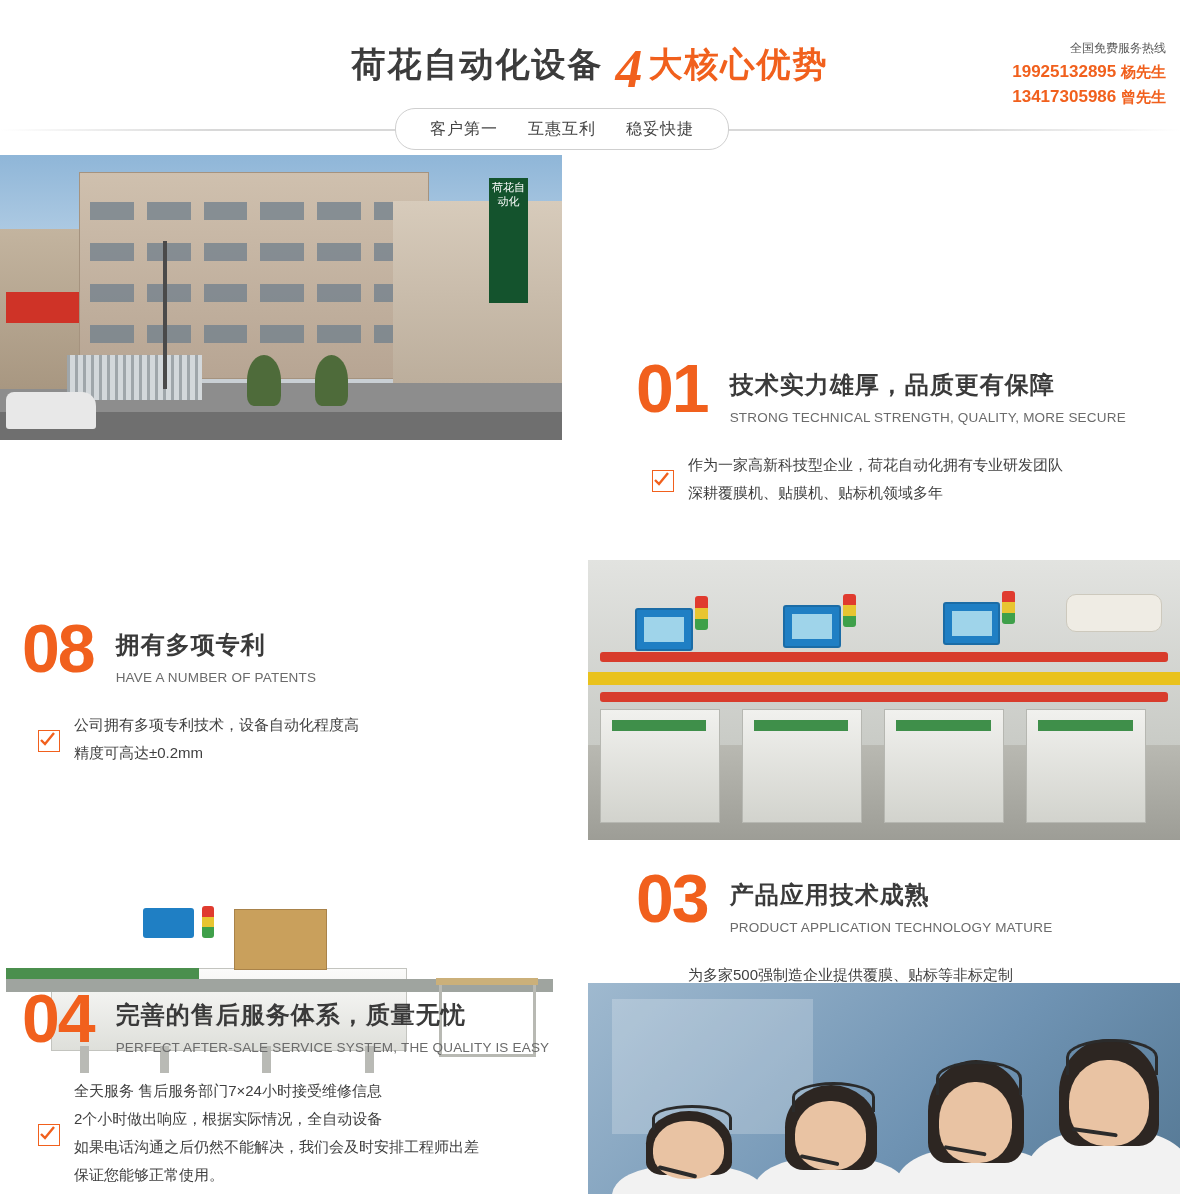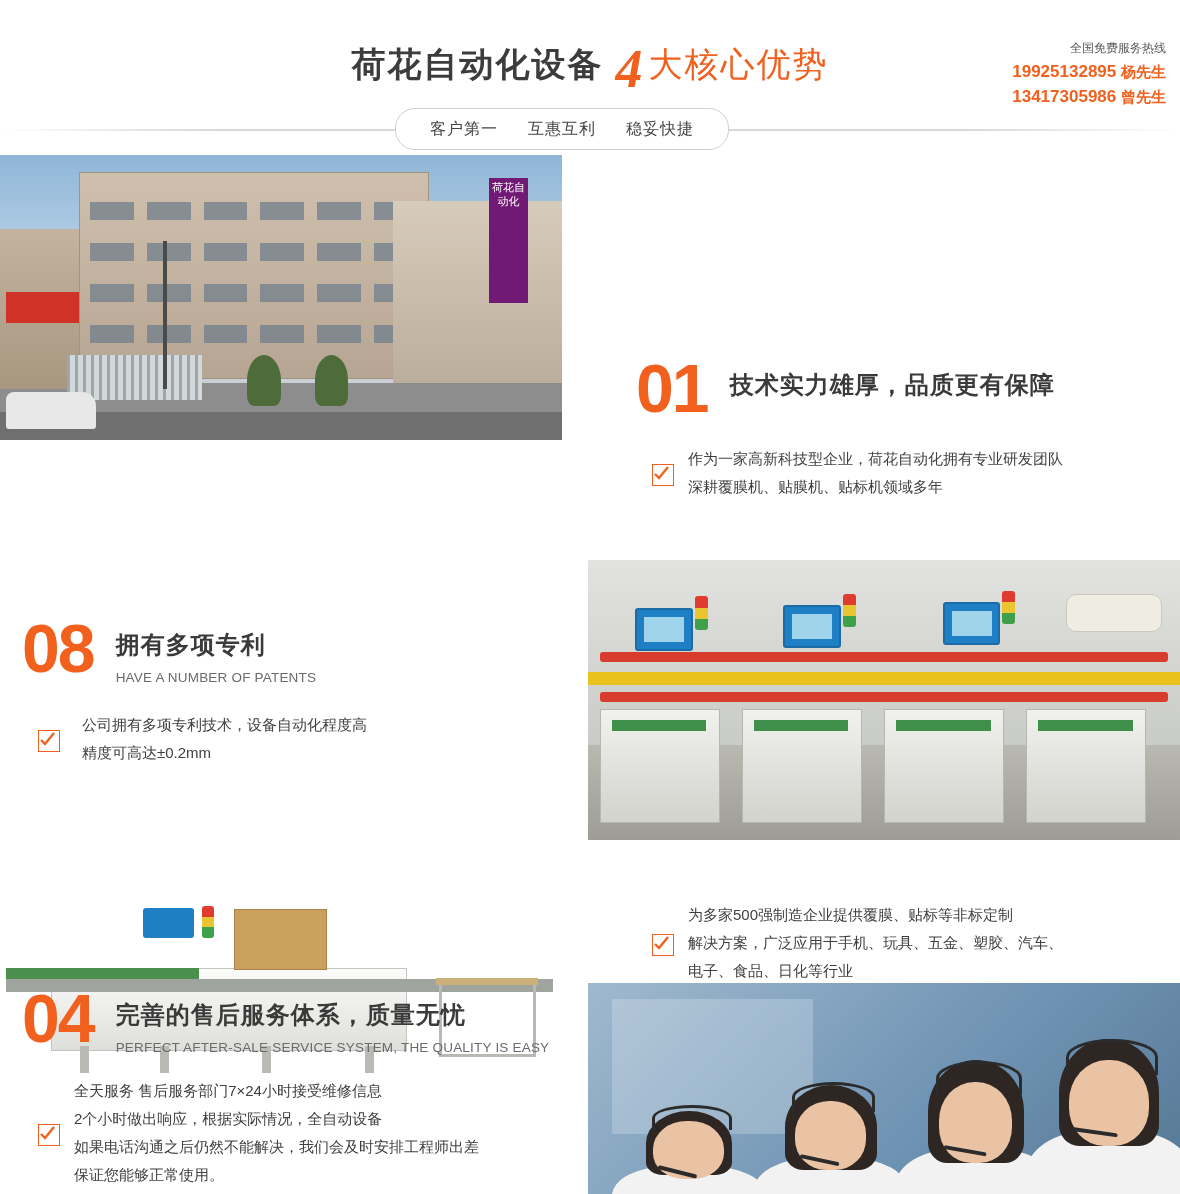--- a/index.html
+++ b/index.html
@@ -44,21 +44,21 @@
     color: #f1601d;
     font-family: "Liberation Serif", serif;
     font-style: italic;
     vertical-align: middle;
     margin: 0 6px 0 12px;
     position: relative;
     top: 4px;
   }
   .title-cn2 {
     font-size: 34px;
-    font-weight: normal;
+    font-weight: bold;
     color: #f1601d;
     letter-spacing: 2px;
     vertical-align: middle;
   }
 
   .hotline {
     position: absolute;
     top: 40px;
     right: 14px;
     text-align: right;
@@ -195,21 +195,21 @@
   
   .sky { position:absolute; left:0; top:0; width:100%; height:58%; background:linear-gradient(#8fb6d8,#cfe0ee); }
   .bld { position:absolute; }
   .bld-main { left:14%; top:6%; width:62%; height:72%; background:linear-gradient(#cfc0ae,#b7a593); border:1px solid #a5937f; }
   .bld-right { left:70%; top:16%; width:30%; height:64%; background:linear-gradient(#d7cbbb,#bcae9c); }
   .bld-left { left:0; top:26%; width:16%; height:56%; background:linear-gradient(#c3b49f,#a89781); }
   .win-row { position:absolute; left:3%; width:94%; height:9%; display:flex; gap:4%; }
   .win { flex:1; background:#6f7f8c; opacity:.75; }
   .ground { position:absolute; left:0; bottom:0; width:100%; height:20%; background:#8d8d8d; }
   .road { position:absolute; left:0; bottom:0; width:100%; height:10%; background:#6f6f6f; }
-  .sign-v { position:absolute; right:6%; top:8%; width:7%; height:44%; background:#701a75; }
+  .sign-v { position:absolute; right:6%; top:8%; width:7%; height:44%; background:#14532d; }
   .sign-v i { display:block; color:#fff; font-size:11px; text-align:center; line-height:1.25; font-style:normal; padding-top:3px; }
   .banner-red { position:absolute; left:1%; top:48%; width:13%; height:11%; background:#cf3327; }
   .car { position:absolute; left:1%; bottom:4%; width:16%; height:13%; background:#e8e8e8; border-radius:8px 14px 3px 3px; }
   .gate { position:absolute; left:12%; bottom:14%; width:24%; height:16%; background:repeating-linear-gradient(90deg,#9fa6aa 0 3px,#d3d8db 3px 8px); }
   .pole { position:absolute; left:29%; top:30%; width:4px; height:52%; background:#4a4a4a; }
   .tree { position:absolute; bottom:12%; width:6%; height:18%; background:#4e6b3a; border-radius:50% 50% 20% 20%; }
 
   
   .floor { position:absolute; left:0; bottom:0; width:100%; height:34%; background:linear-gradient(#b9b9b2,#9d9d96); }
   .wall { position:absolute; left:0; top:0; width:100%; height:66%; background:linear-gradient(#e2e3e0,#c9cbc6); }
@@ -325,20 +325,21 @@
       <div class="tree" style="left:56%"></div>
       <div class="car"></div>
     </div>
   </div>
 
   <div class="feature" style="left:636px; top:210px; width:510px;">
     <div class="feature-head">
       <div class="num">01</div>
       <div class="heads">
         <div class="h-cn">技术实力雄厚，品质更有保障</div>
+        <div class="h-en">STRONG TECHNICAL STRENGTH, QUALITY, MORE SECURE</div>
       </div>
     </div>
     <div class="bullet" style="margin-left:16px;">
       <span class="check">
         <svg width="17" height="17" viewBox="0 0 17 17">
             <polyline points="2,9 6,13 15,2" fill="none" stroke="#f1601d" stroke-width="2.4"></polyline>
           </svg>
       </span>
       <div class="bullet-text" style="white-space:pre-line;">作为一家高新科技型企业，荷花自动化拥有专业研发团队
 深耕覆膜机、贴膜机、贴标机领域多年</div>
@@ -373,21 +374,21 @@
   </div>
 
   <div class="feature" style="left:22px; top:195px; width:520px;">
     <div class="feature-head">
       <div class="num">08</div>
       <div class="heads">
         <div class="h-cn">拥有多项专利</div>
         <div class="h-en">HAVE A NUMBER OF PATENTS</div>
       </div>
     </div>
-    <div class="bullet" style="margin-left:16px;gap:8px;">
+    <div class="bullet" style="margin-left:16px;">
       <span class="check">
         <svg width="17" height="17" viewBox="0 0 17 17">
             <polyline points="2,9 6,13 15,2" fill="none" stroke="#f1601d" stroke-width="2.4"></polyline>
           </svg>
       </span>
       <div class="bullet-text" style="white-space:pre-line;">公司拥有多项专利技术，设备自动化程度高
 精度可高达±0.2mm</div>
     </div>
   </div>
 </div>
@@ -403,20 +404,27 @@
       <div class="pm-lamp"></div>
       <div class="pm-leg" style="left:14%"></div>
       <div class="pm-leg" style="left:28%"></div>
       <div class="pm-leg" style="left:46%"></div>
       <div class="pm-leg" style="left:64%"></div>
       <div class="pm-table"></div>
     </div>
   </div>
 
   <div class="feature" style="left:636px; top:160px; width:510px;">
+    <div class="feature-head">
+      <div class="num">03</div>
+      <div class="heads">
+        <div class="h-cn">产品应用技术成熟</div>
+        <div class="h-en">PRODUCT APPLICATION TECHNOLOGY MATURE</div>
+      </div>
+    </div>
     <div class="bullet" style="margin-left:16px;">
       <span class="check">
         <svg width="17" height="17" viewBox="0 0 17 17">
             <polyline points="2,9 6,13 15,2" fill="none" stroke="#f1601d" stroke-width="2.4"></polyline>
           </svg>
       </span>
       <div class="bullet-text" style="white-space:pre-line;">为多家500强制造企业提供覆膜、贴标等非标定制
 解决方案，广泛应用于手机、玩具、五金、塑胶、汽车、
 电子、食品、日化等行业</div>
     </div>

